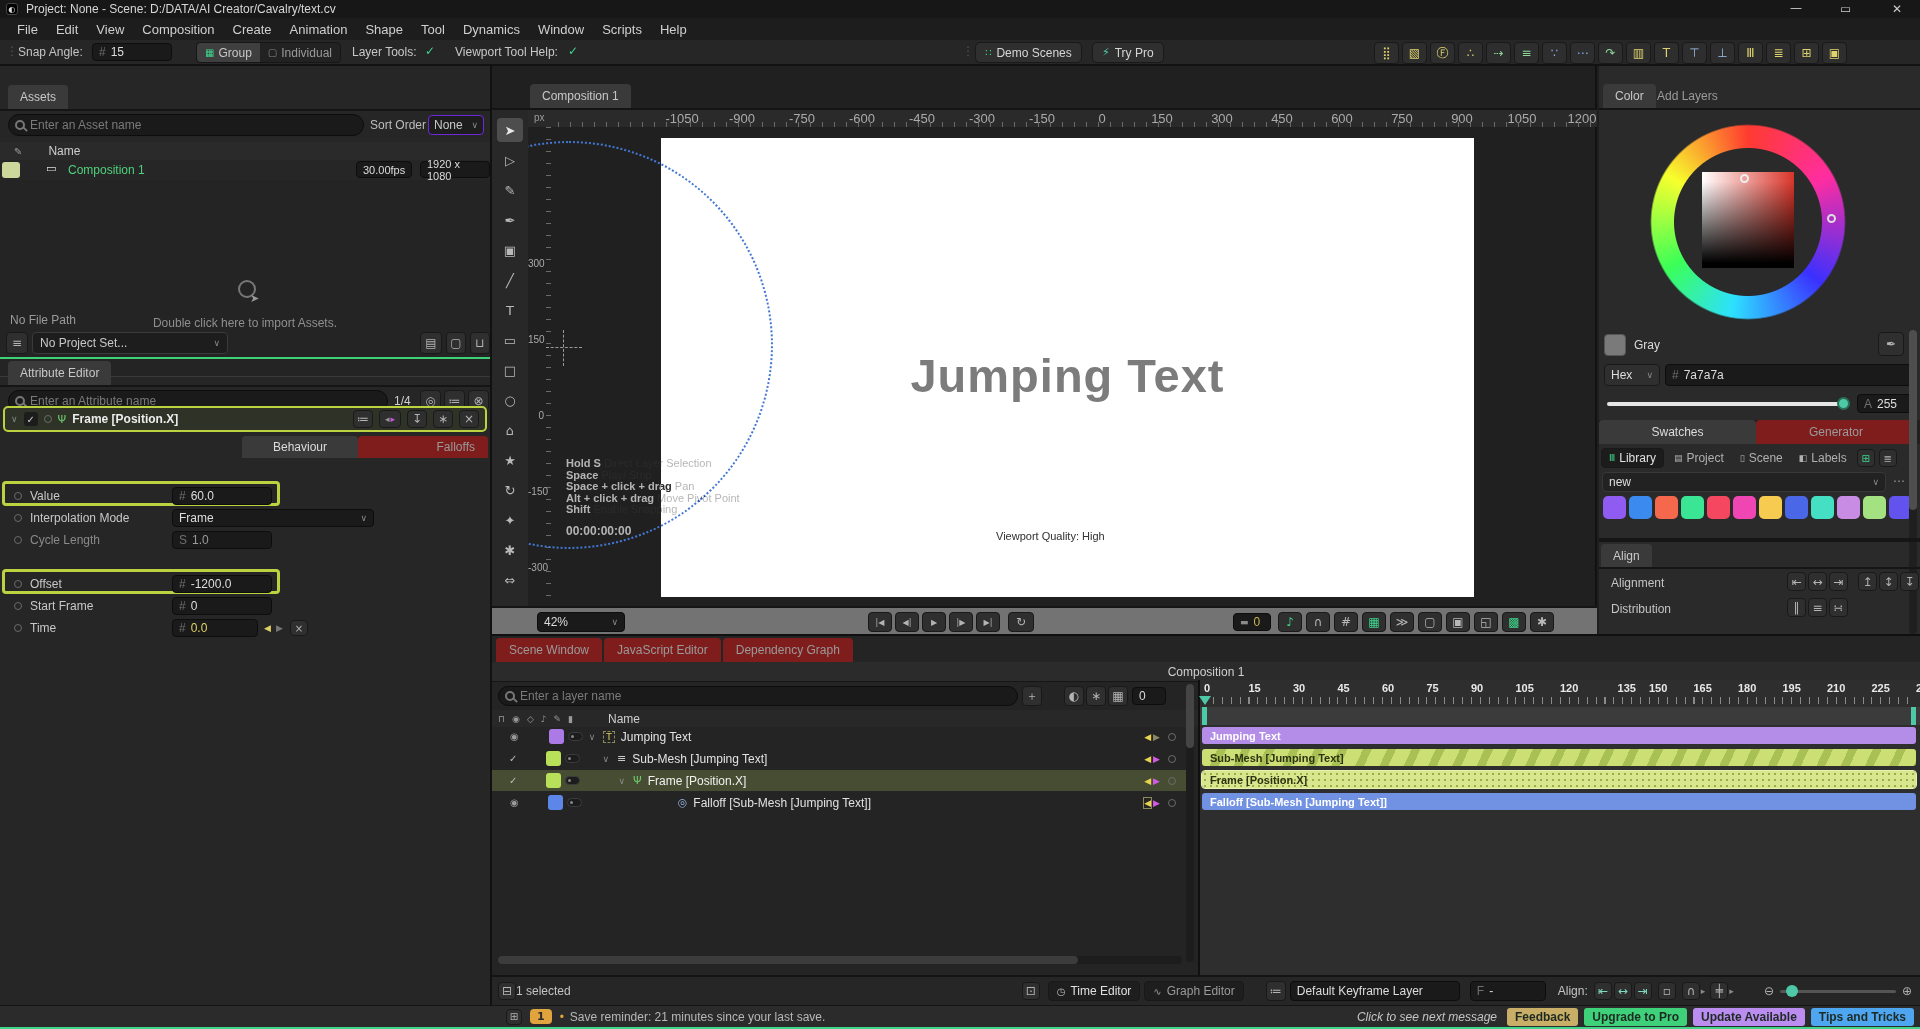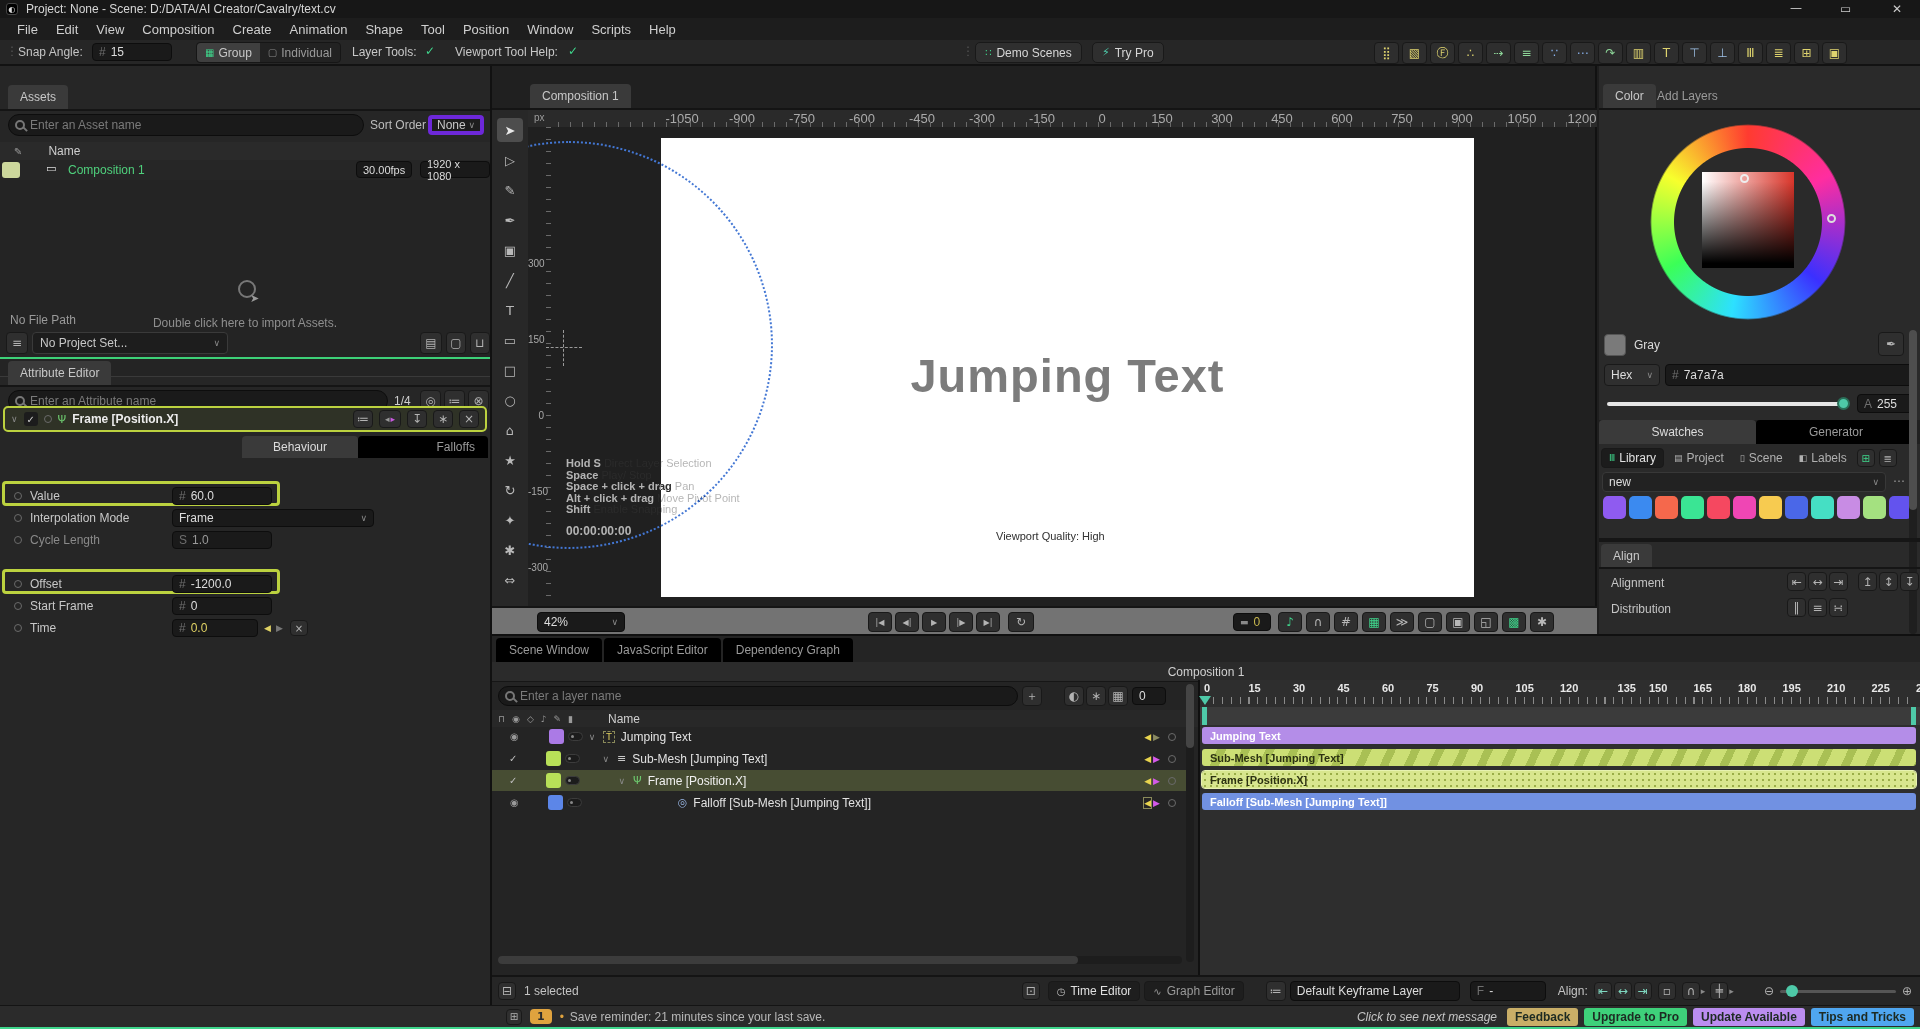--- a/index.html
+++ b/index.html
@@ -6,21 +6,21 @@
 html,body{width:1920px;height:1029px}
 body{position:relative;background:#1e1e1e;font-family:"Liberation Sans",sans-serif;font-size:12px;color:#c8c8c8;overflow:hidden}
 .a{position:absolute}
 .r{display:flex;align-items:center}
 .g{font-family:"DejaVu Sans","Liberation Sans",sans-serif}
 .fld{background:#1a1a1a;border:1px solid #0d0d0d;border-radius:4px;color:#ddd;display:flex;align-items:center;padding:0 6px;gap:5px;font-size:12px}
 .pill{border-radius:11px}
 .pre{color:#6f6f6f}
 .ib{background:#2f2f2f;border:1px solid #191919;border-radius:4px;display:inline-flex;align-items:center;justify-content:center;color:#b4b4b4}
 .tab{background:#3a3a3a;border-radius:4px 4px 0 0;display:inline-flex;align-items:center;padding:0 13px;color:#dcdcdc}
-.tab.dim{background:#000000;color:#9a9a9a}
+.tab.dim{background:#7f1d1d;color:#9a9a9a}
 .chv{color:#8a8a8a;font-size:9px;font-family:"DejaVu Sans",sans-serif}
 .mag{width:10px;height:10px;border:2px solid #777;border-radius:50%;position:relative;flex:none}
 .mag::after{content:"";position:absolute;width:6px;height:2px;background:#777;transform:rotate(45deg);right:-5px;bottom:-2px}
 input{background:transparent;border:none;outline:none;color:#ddd;font-family:"Liberation Sans",sans-serif;font-size:12px;width:100%}
 input::placeholder{color:#7a7a7a}
 .check{color:#3fd68c;font-family:"DejaVu Sans",sans-serif;font-weight:bold}
 .hl{border:3px solid #bcd23f;border-radius:4px}
 .attr-row{position:absolute;left:0;height:22px;display:flex;align-items:center}
 .dot-o{width:8px;height:8px;border:1px solid #6a6a6a;border-radius:50%;flex:none}
 .num{width:100px;height:18px}
@@ -58,21 +58,21 @@
 <div class="a r" style="left:0;top:18px;width:1920px;height:22px;background:#1d1d1d;padding-left:8px;font-size:13px;color:#cfcfcf">
 
 <span style="padding:0 9px">File</span>
     <span style="padding:0 9px">Edit</span>
     <span style="padding:0 9px">View</span>
     <span style="padding:0 9px">Composition</span>
     <span style="padding:0 9px">Create</span>
     <span style="padding:0 9px">Animation</span>
     <span style="padding:0 9px">Shape</span>
     <span style="padding:0 9px">Tool</span>
-    <span style="padding:0 9px">Position</span>
+    <span style="padding:0 9px">Dynamics</span>
     <span style="padding:0 9px">Window</span>
     <span style="padding:0 9px">Scripts</span>
     <span style="padding:0 9px">Help</span>
   </div>
 
 <div class="a" style="left:0;top:40px;width:1920px;height:26px;background:#262626;border-bottom:2px solid #121212">
   <span class="a" style="left:6px;top:4px;color:#555">⋮</span>
   <span class="a" style="left:18px;top:5px;color:#c4c4c4">Snap Angle:</span>
   <div class="a fld" style="left:92px;top:3px;width:80px;height:18px">
     <span class="pre">#</span>
@@ -126,21 +126,21 @@
 <div class="a" style="left:0;top:66px;width:492px;height:939px;background:#262626;border-right:2px solid #111">
   <div class="vtab a" style="left:8px;top:19px">
       <span>Assets</span>
     </div>
   <div class="a" style="left:0;top:43px;width:490px;height:2px;background:#151515"></div>
   <div class="a fld pill" style="left:8px;top:48px;width:356px;height:22px">
     <span class="mag"></span>
     <input placeholder="Enter an Asset name" style="">
   </div>
   <span class="a" style="left:370px;top:52px;color:#bdbdbd">Sort Order</span>
-  <div class="a r" style="left:428px;top:49px;width:56px;height:20px;background:#1d1d1d;border:4px solid #6d28d9;border-radius:4px;padding:0 5px;justify-content:space-between">
+  <div class="a r" style="left:428px;top:49px;width:56px;height:20px;background:#1d1d1d;border:1px solid #6d28d9;border-radius:4px;padding:0 5px;justify-content:space-between">
     <span>None</span>
       <span class="chv">∨</span>
   </div>
   <div class="a r" style="left:0;top:76px;width:490px;height:18px;gap:8px;padding-left:14px;background:#2a2a2a">
     <span class="g" style="color:#9a9a9a;font-size:10px">✎</span>
     <span style="margin-left:18px;color:#cfcfcf">Name</span>
   </div>
   <div class="a r" style="left:0;top:94px;width:490px;height:20px">
     <span class="a chipbox" style="left: 2px; top: 2px; width: 18px; height: 16px; background: rgb(204, 215, 156);"></span>
     <span class="a g" style="left:46px;top:2px;color:#ddd;font-size:11px">▭</span>
@@ -613,21 +613,21 @@
   <div class="track dots" style="left:2px;top:91px">
       <span>Frame [Position.X]</span>
     </div>
   <div class="track" style="left: 2px; top: 113px; color: rgb(255, 255, 255); background: rgb(113, 145, 226);">
       <span>Falloff [Sub-Mesh [Jumping Text]]</span>
     </div>
 </div>
 
 <div class="a r" style="left:492px;top:975px;width:1428px;height:30px;background:#262626;border-top:2px solid #141414">
   <span class="ib g" style="width:18px;height:18px;margin-left:6px">⊟</span>
-  <span style="margin-left:8px;color:#c4c4c4">1 selected</span>
+  <span style="color:#c4c4c4">1 selected</span>
   <span style="flex:1"></span>
   <span class="ib g" style="width:18px;height:18px">⊡</span>
   <span class="ib r" style="height:20px;margin-left:8px;padding:0 8px;gap:5px;background:#1e1e1e">
       <span class="g" style="font-size:10px">◷</span>
       <span style="color:#e0e0e0">Time Editor</span>
     </span>
   <span class="ib r" style="height:20px;margin-left:4px;padding:0 8px;gap:5px;background:#1e1e1e;color:#9a9a9a">
       <span class="g" style="font-size:10px">∿</span>
       <span>Graph Editor</span>
     </span>

